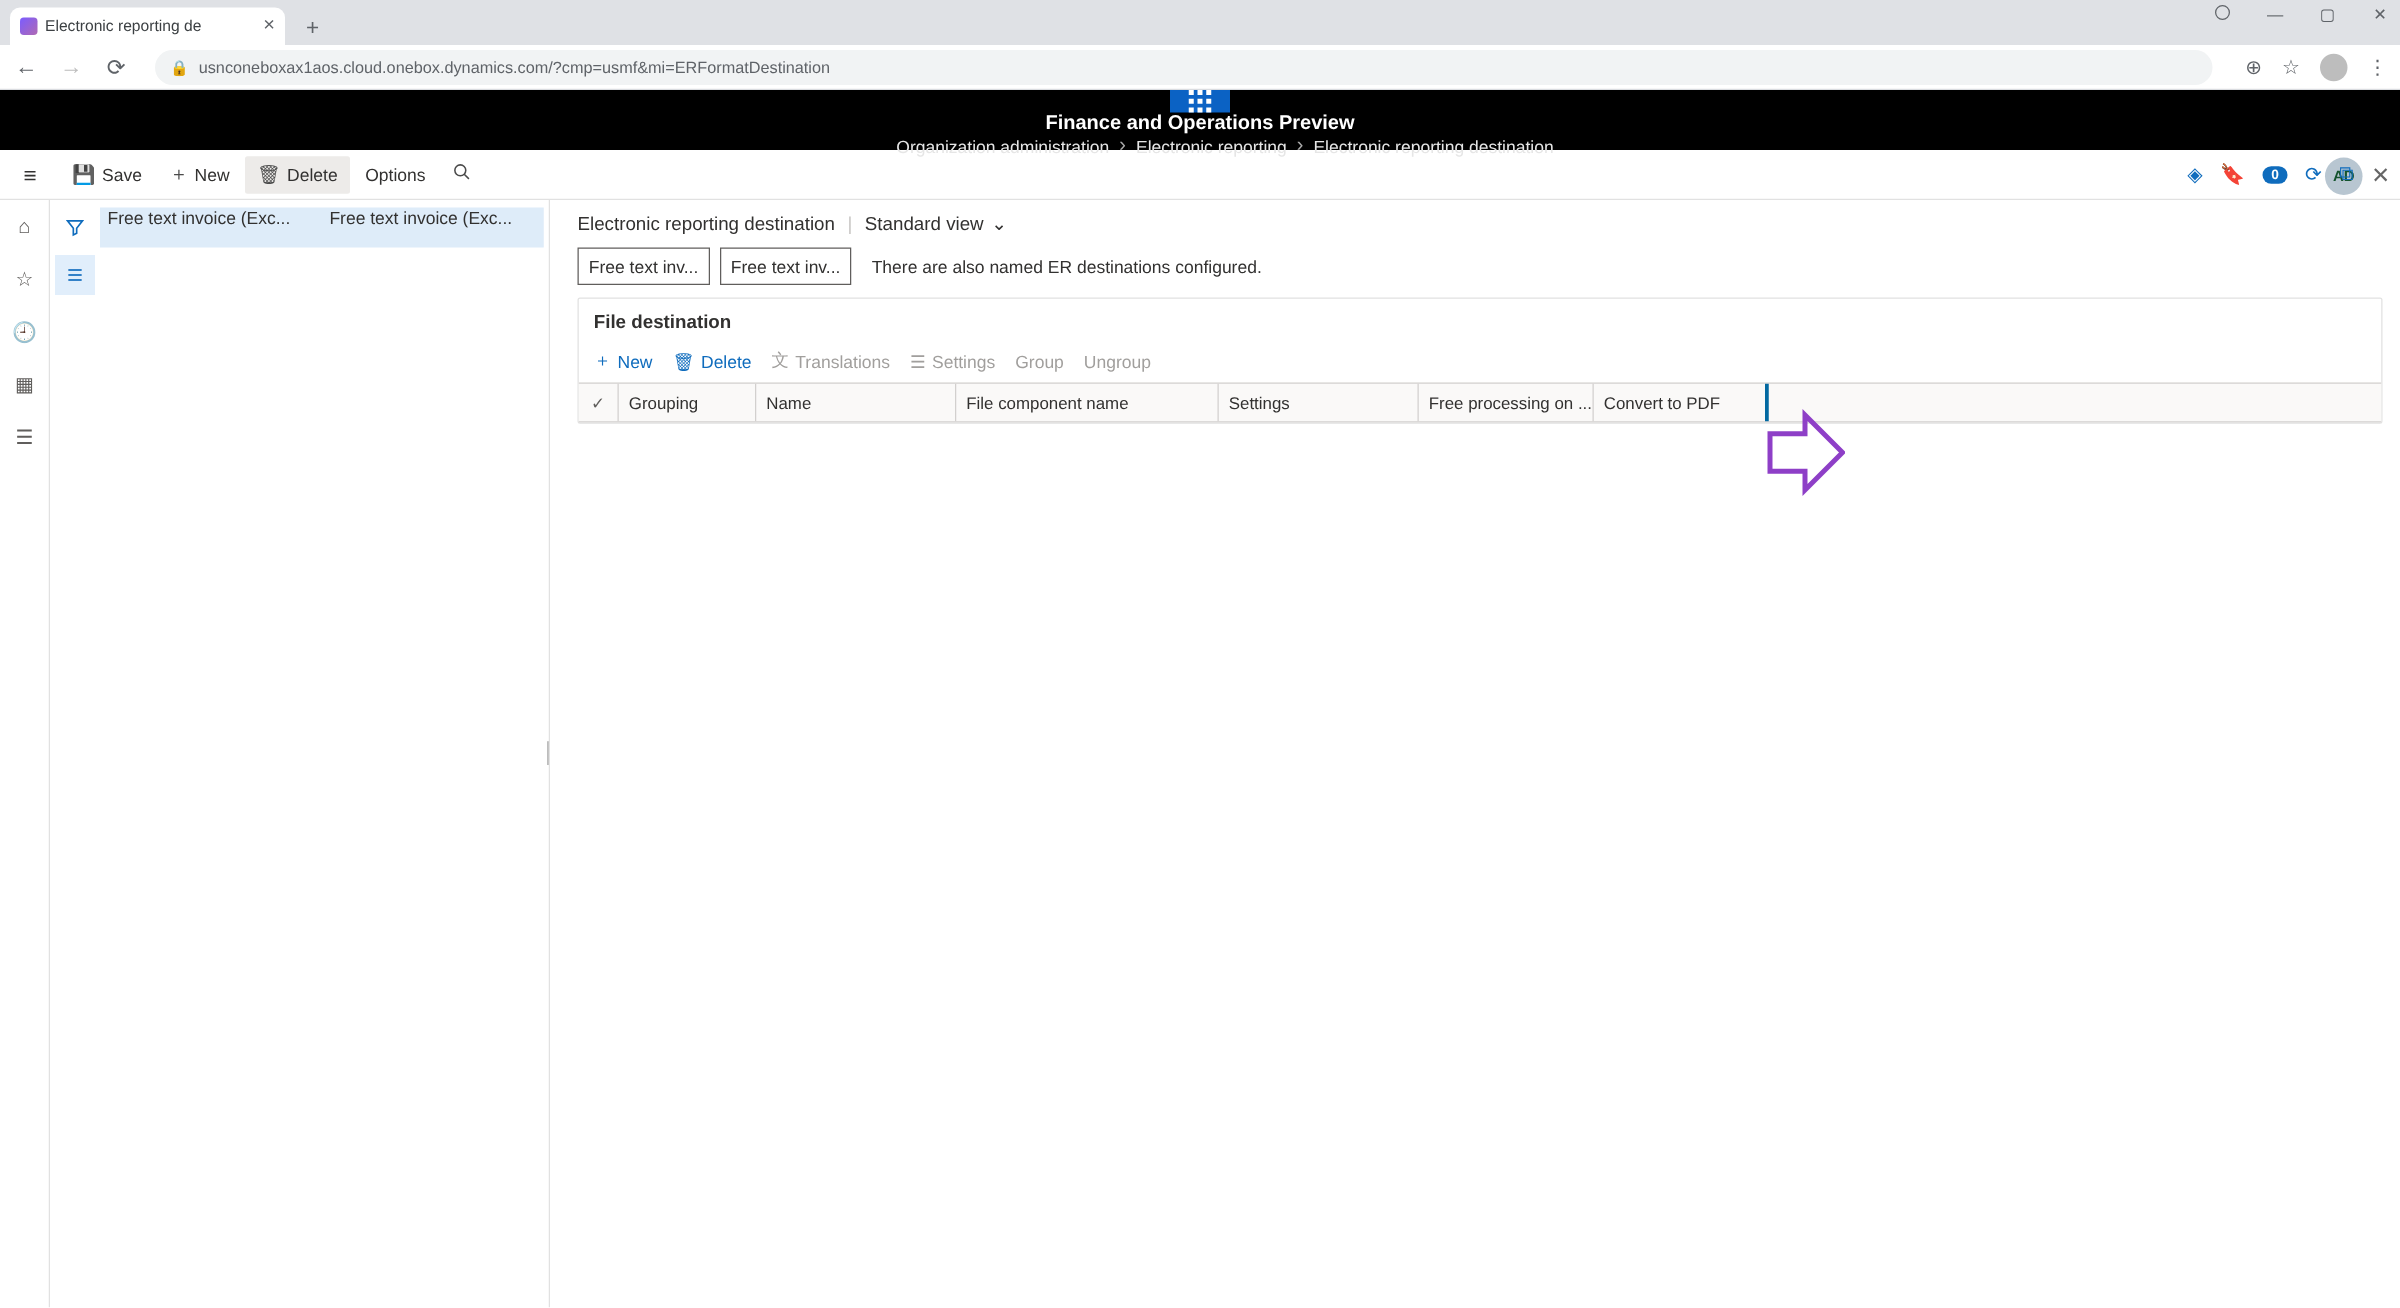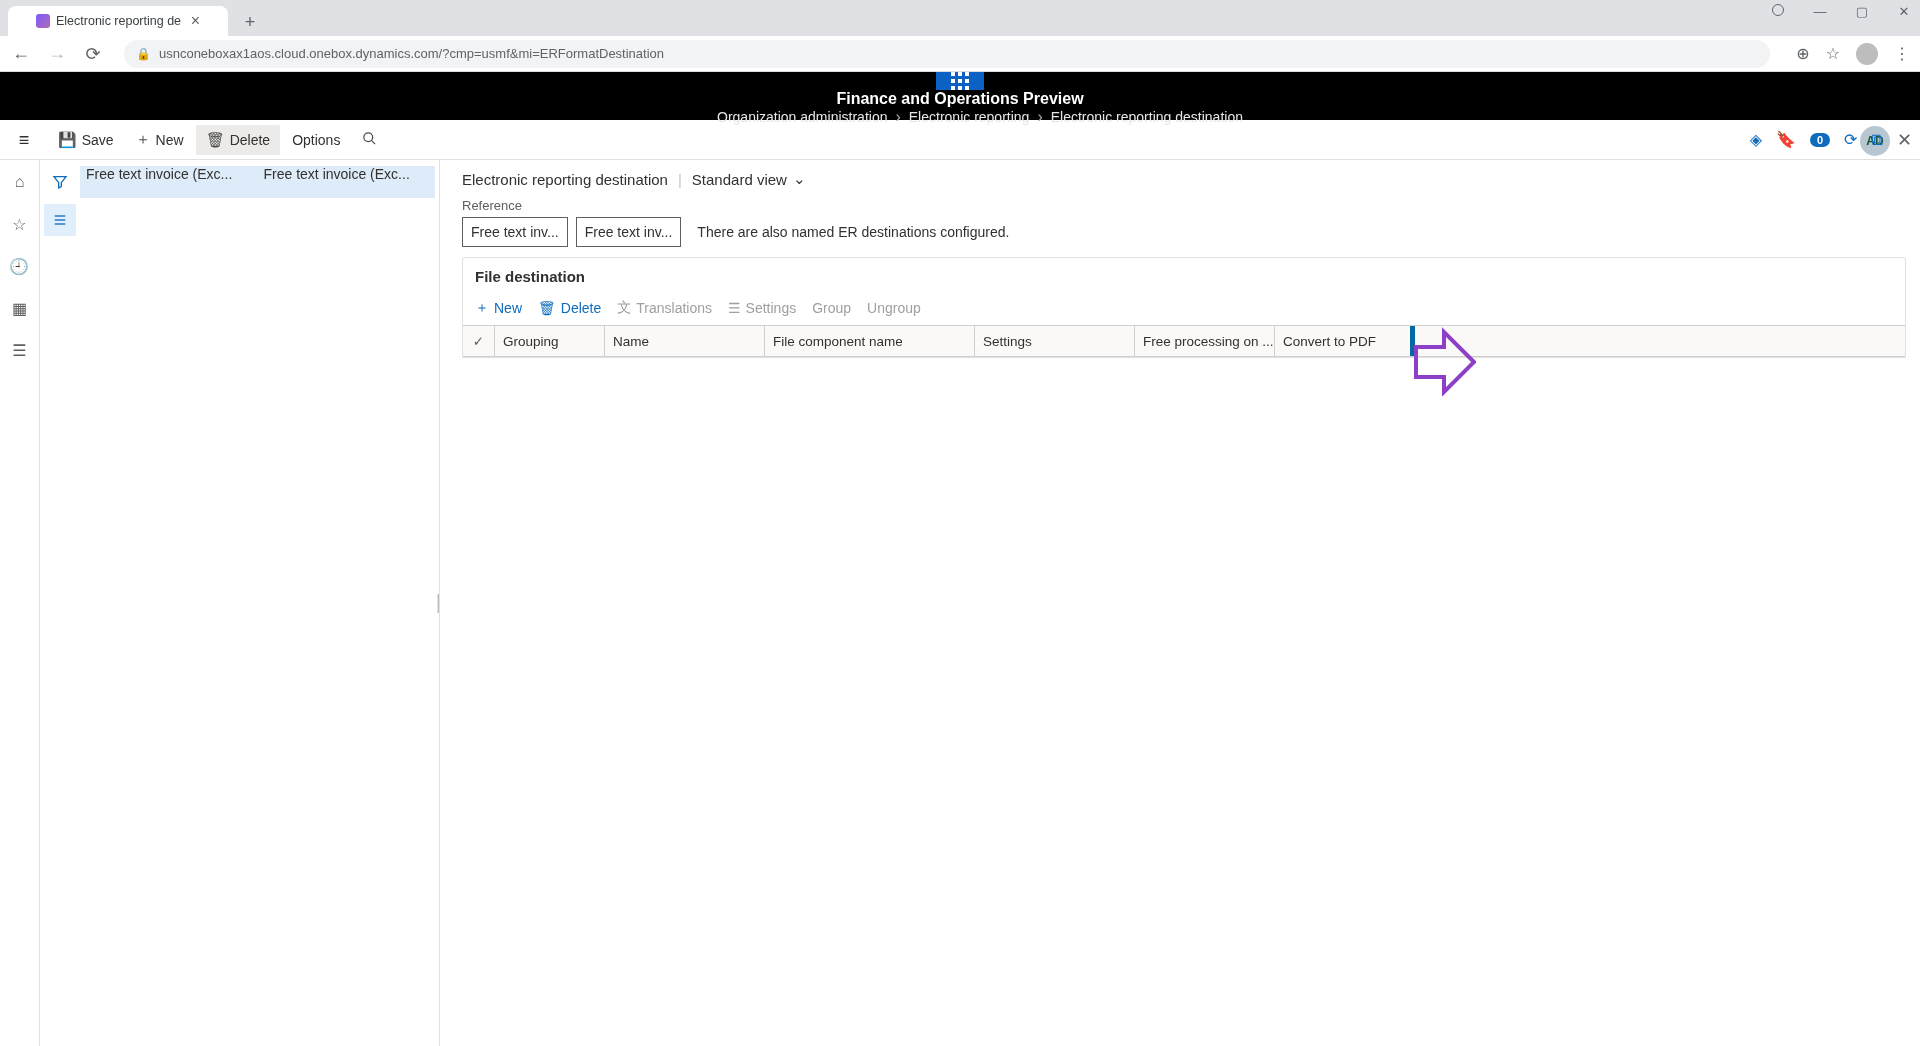--- a/index.html
+++ b/index.html
@@ -1,20 +1,20 @@
 <!DOCTYPE html>
 <html><head>
   <meta charset="utf-8">
   <style>
     * { margin: 0; padding: 0; box-sizing: border-box; font-family: "Segoe UI", Arial, sans-serif; }
     body { width: 1920px; height: 1046px; overflow: hidden; background: #fff; }
 
     
     .browser-tabs { height: 36px; background: #dfe1e5; display: flex; align-items: flex-end; padding-left: 8px; position: relative; }
-    .browser-tab { height: 30px; background: #fff; border-radius: 8px 8px 0 0; padding: 0 28px; display: flex; align-items: center; gap: 6px; font-size: 12.5px; color: #3c4043; width: 220px; }
+    .browser-tab { height: 30px; background: #fff; border-radius: 8px 8px 0 0; padding: 0 8px; display: flex; align-items: center; gap: 6px; font-size: 12.5px; color: #3c4043; width: 220px; }
     .browser-tab .favicon { width: 14px; height: 14px; background: linear-gradient(135deg,#7b5cff,#b06ab3); border-radius: 3px; }
     .browser-tab .close { font-size: 16px; color: #5f6368; margin-left: auto; line-height: 1; }
     .new-tab { width: 28px; height: 28px; display: flex; align-items: center; justify-content: center; color: #5f6368; font-size: 18px; margin-left: 8px; cursor: pointer; }
     .win-controls { position: absolute; right: 6px; top: 4px; display: flex; gap: 22px; font-size: 13px; color: #5f6368; }
     .win-ctrl { width: 20px; text-align: center; cursor: pointer; }
     .win-dot { width: 12px; height: 12px; border: 1.5px solid #5f6368; border-radius: 50%; display: inline-block; }
 
     .addr-bar { height: 36px; background: #fff; border-bottom: 1px solid #dadce0; display: flex; align-items: center; padding: 0 10px; gap: 14px; }
     .nav-btn { color: #5f6368; font-size: 18px; width: 22px; text-align: center; cursor: pointer; }
     .url-box { flex: 1; background: #f1f3f4; border-radius: 15px; height: 28px; display: flex; align-items: center; padding: 0 12px; gap: 8px; font-size: 13px; color: #5f6368; margin-left: 6px; }
@@ -84,21 +84,21 @@
     .fd-btn.disabled { color: #a19f9d; cursor: default; }
 
     .grid-head { display: flex; border-top: 1px solid #d2d0ce; border-bottom: 1px solid #d2d0ce; background: #faf9f8; height: 32px; font-size: 13.5px; color: #323130; }
     .gh { border-right: 1px solid #d2d0ce; display: flex; align-items: center; padding: 0 8px; overflow: hidden; white-space: nowrap; text-overflow: ellipsis; }
     .gh.chk { width: 32px; justify-content: center; color: #605e5c; }
     .gh.grp { width: 110px; }
     .gh.name { width: 160px; }
     .gh.fcn { width: 210px; }
     .gh.set { width: 160px; }
     .gh.stop { width: 140px; }
-    .gh.pdf { flex: 0 0 140px; border-right: 5px solid #0369a1; }
+    .gh.pdf { flex: 0 0 140px; border-right: 3px solid #0369a1; }
 
     .grid-empty { height: 470px; display: flex; flex-direction: column; align-items: center; justify-content: flex-start; padding-top: 18px; color: #605e5c; }
     .empty-icon { width: 48px; height: 48px; border: 1.5px solid #bfbfbf; border-radius: 50%; display: flex; align-items: center; justify-content: center; font-size: 22px; margin-bottom: 10px; }
     .empty-text { font-size: 14px; color: #323130; }
 
     
     .annot-arrow { position: absolute; left: 958px; top: 142px; pointer-events: none; }
     .detail { position: relative; }
 
     .ham-btn { position: absolute; left: 8px; top: 0; width: 32px; height: 40px; display: flex; align-items: center; justify-content: center; cursor: pointer; color: #323130; font-size: 18px; }
@@ -267,21 +267,20 @@
   <div class="detail">
     <div class="detail-header">
       <span>Electronic reporting destination</span>
       <span class="dh-sep">|</span>
       <span class="view-dd">
         <span>Standard view</span>
         <span>⌄</span>
       </span>
     </div>
 
-    <div class="ref-label">Reference</div>
     <div class="ref-row">
       <div class="ref-field">
           <span>Free text inv...</span>
         </div>
       <div class="ref-field">
           <span>Free text inv...</span>
         </div>
       <span class="ref-note">There are also named ER destinations configured.</span>
     </div>
 

